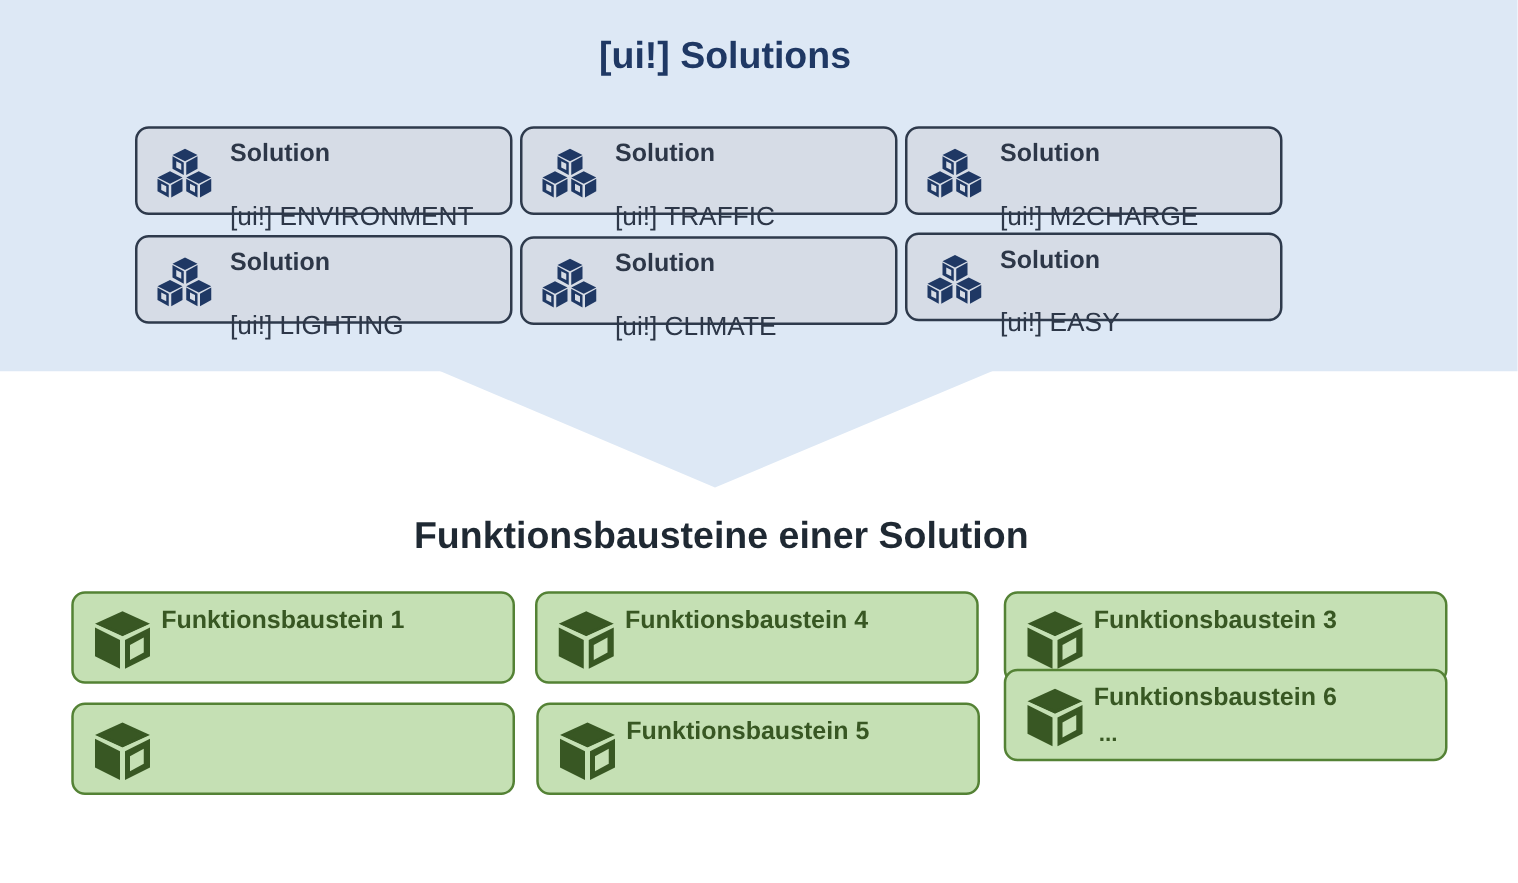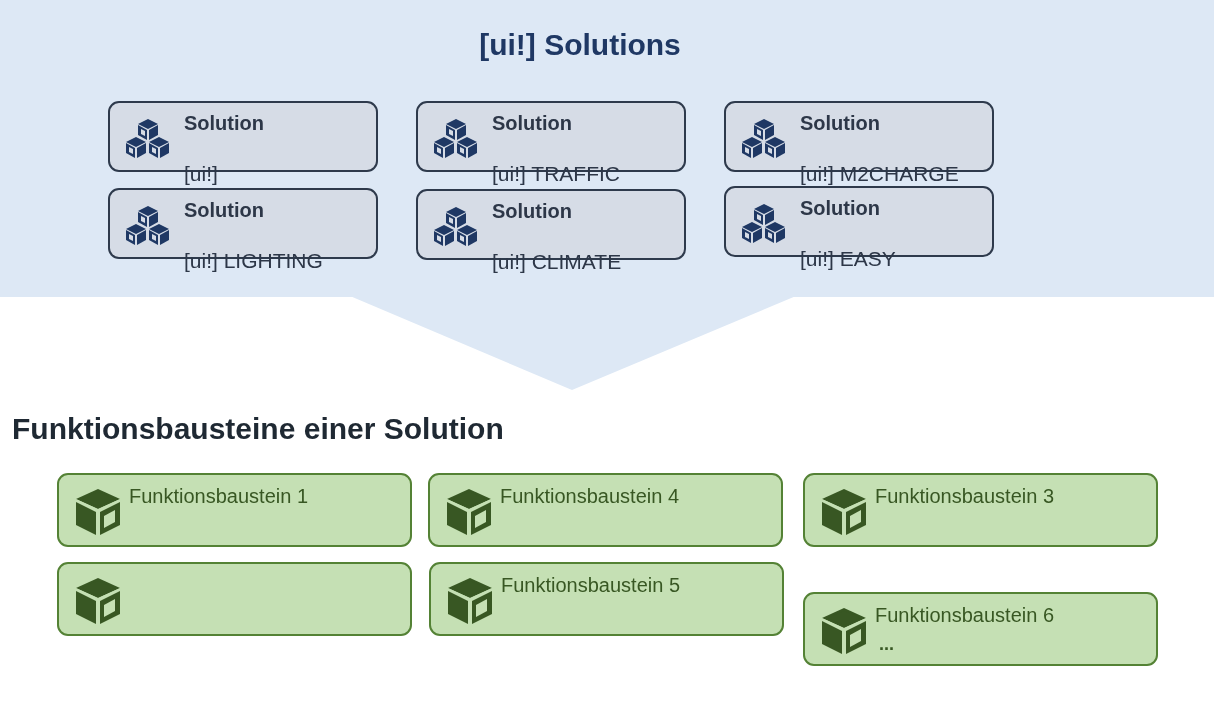--- a/index.html
+++ b/index.html
@@ -2,31 +2,31 @@
 <html><head>
 <meta charset="utf-8">
 <style>
   html, body { margin:0; padding:0; }
   body { width:1214px; height:706px; position:relative; background:#ffffff; overflow:hidden;
          font-family:"Liberation Sans", "DejaVu Sans", sans-serif; }
   .band { position:absolute; left:0; top:0; width:1214px; height:297px; background:#dde8f5; }
   .arrow { position:absolute; left:0; top:0; }
   .title-top { position:absolute; left:0; width:1160px; top:28px; text-align:center;
                font-size:30px; font-weight:bold; color:#1f3864; }
-  .sol { position:absolute; width:270px; height:71px; background:#d6dce6; border:2px solid #2e3a4c;
+  .sol { position:absolute; width:302px; height:71px; background:#d6dce6; border:2px solid #2e3a4c;
          border-radius:11px; box-sizing:border-box; }
   .sol .icon { position:absolute; left:15px; top:14px; width:46px; height:44px; }
   .sol .l1 { position:absolute; left:74px; top:9px; font-size:20px; font-weight:bold; color:#2d3748; }
   .sol .l2 { position:absolute; left:74px; top:37px; font-size:21px; color:#2d3748;margin-top:22px; }
-  .title-mid { position:absolute; left:0; width:1154px; top:412px; 
-               font-size:30px; font-weight:bold; color:#1f2933;margin-left:12px; }
+  .title-mid { position:absolute; left:0; width:1154px; top:412px; text-align:center;
+               font-size:30px; font-weight:bold; color:#1f2933; }
   .fb { position:absolute; width:355px; height:74px; background:#c5e0b4; border:2px solid #548235;
         border-radius:11px; box-sizing:border-box; }
   .fb .icon { position:absolute; left:14px; top:12px; width:50px; height:50px; }
-  .fb .l1 { position:absolute; left:70px; top:10px; font-size:20px; font-weight:normal; color:#385723; }
+  .fb .l1 { position:absolute; left:70px; top:10px; font-size:20px; font-weight:bold; color:#385723; }
   .fb .l2 { position:absolute; left:74px; top:40px; font-size:18px; font-weight:bold; color:#385723; }
 </style>
 </head>
 <body>
 
 <div class="band"></div>
 <svg class="arrow" width="1214" height="400">
   <polygon points="350,296 796,296 572,390" fill="#dde8f5"></polygon>
 </svg>
 
@@ -130,19 +130,19 @@
   <svg class="icon" viewBox="0 0 50 50">
       <use href="#cube"></use>
     </svg>
 </div>
 <div class="fb" style="left:429px;top:562px;">
   <svg class="icon" viewBox="0 0 50 50">
       <use href="#cube"></use>
     </svg>
   <span class="l1">Funktionsbaustein 5</span>
 </div>
-<div class="fb" style="left:803px;top:592px;padding-left:33px;">
+<div class="fb" style="left:803px;top:535px;padding-left:33px;">
   <svg class="icon" viewBox="0 0 50 50">
       <use href="#cube"></use>
     </svg>
   <span class="l1">Funktionsbaustein 6</span>
   <span class="l2">...</span>
 </div>
 
 </body></html>

